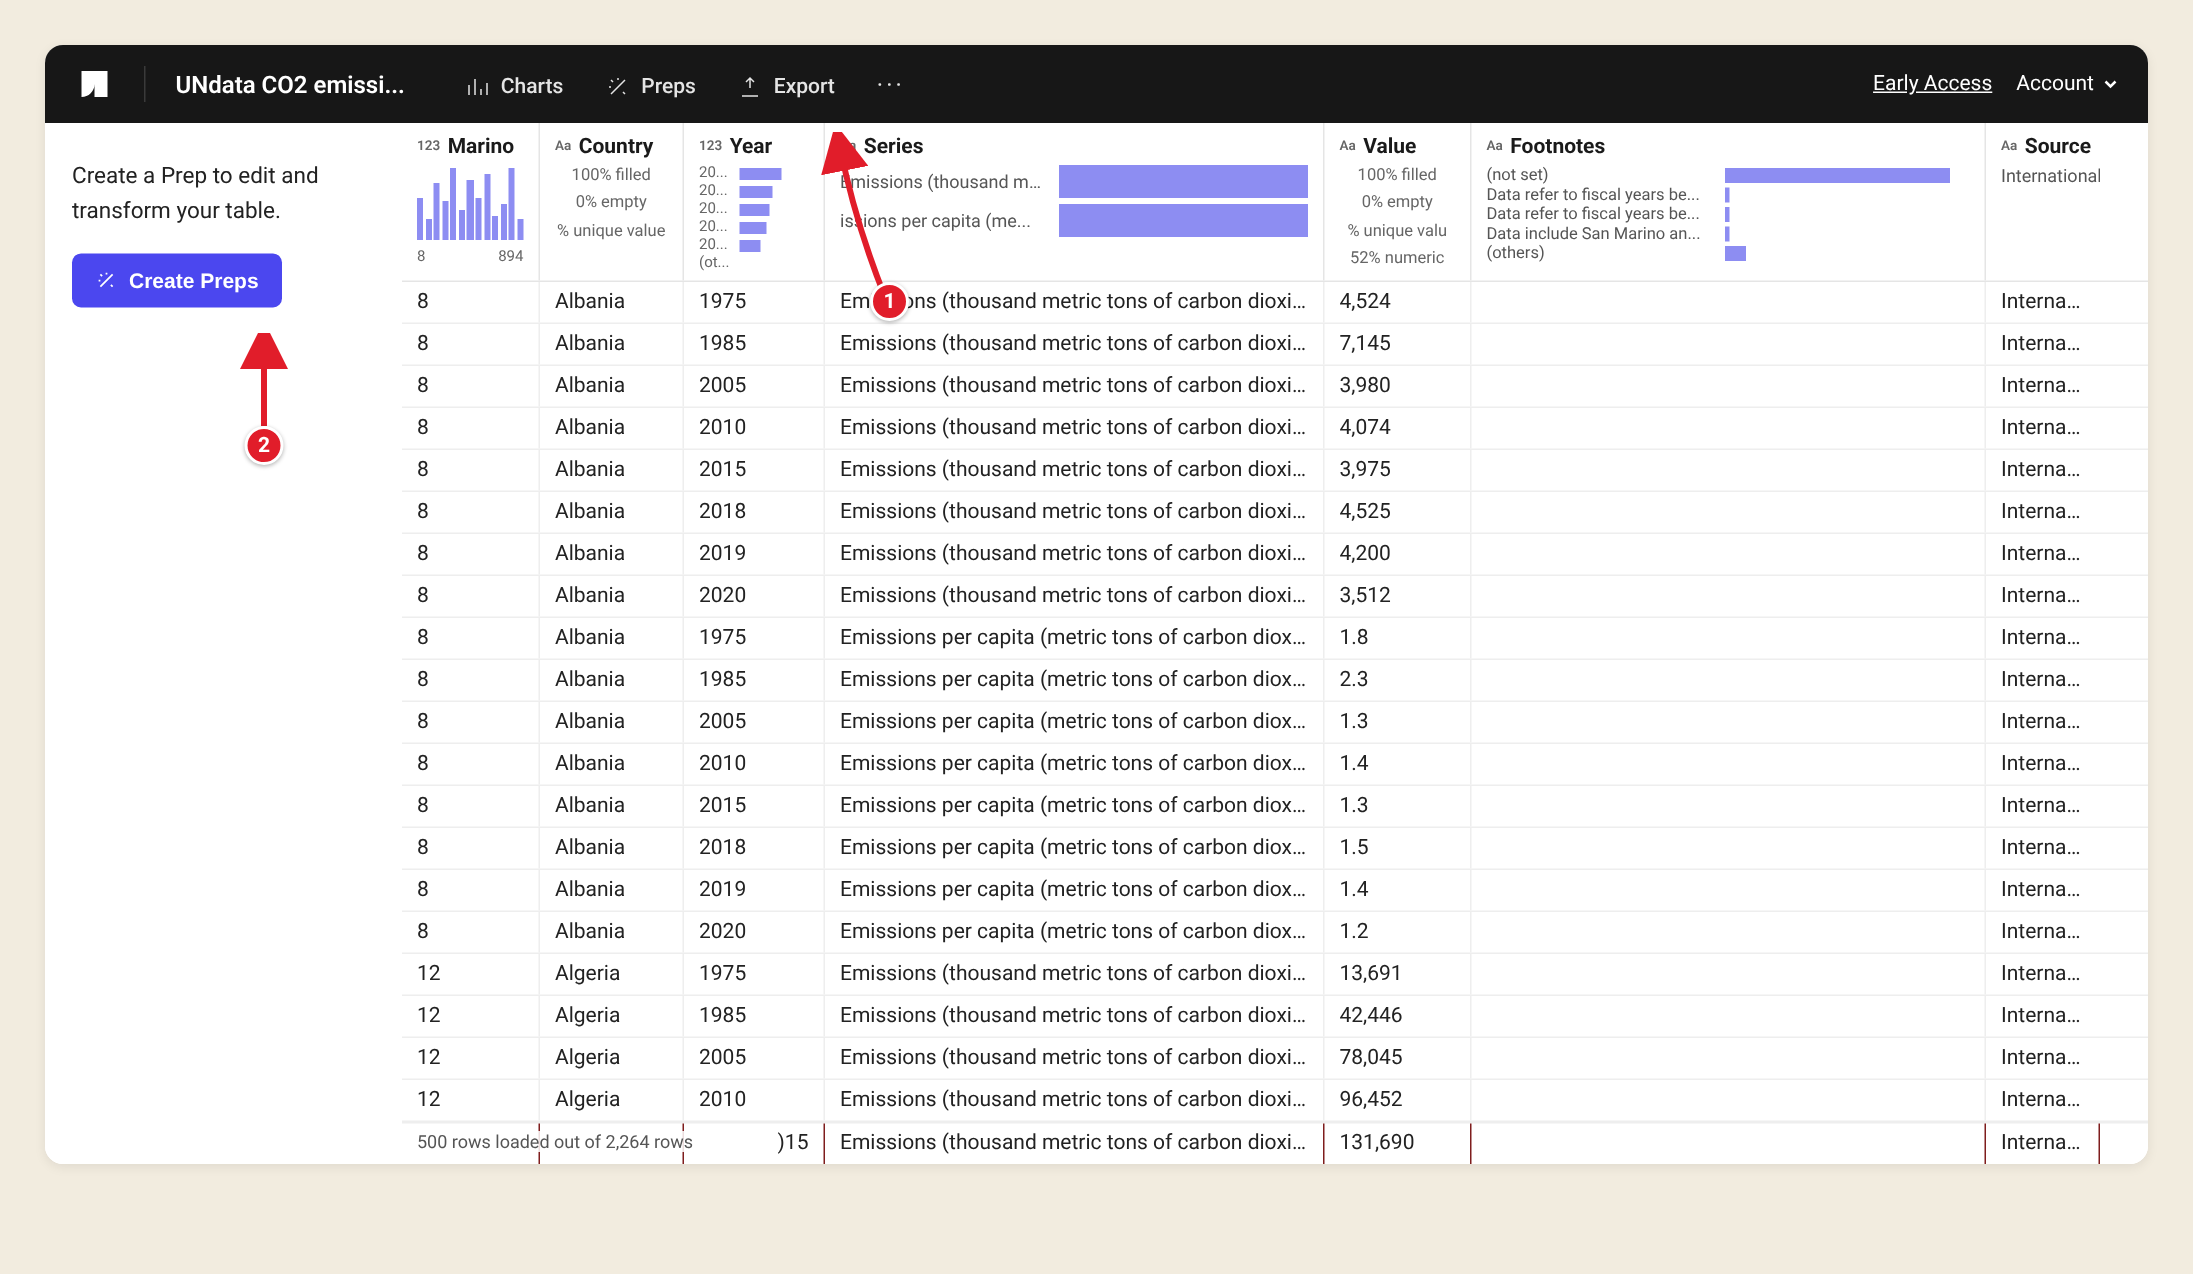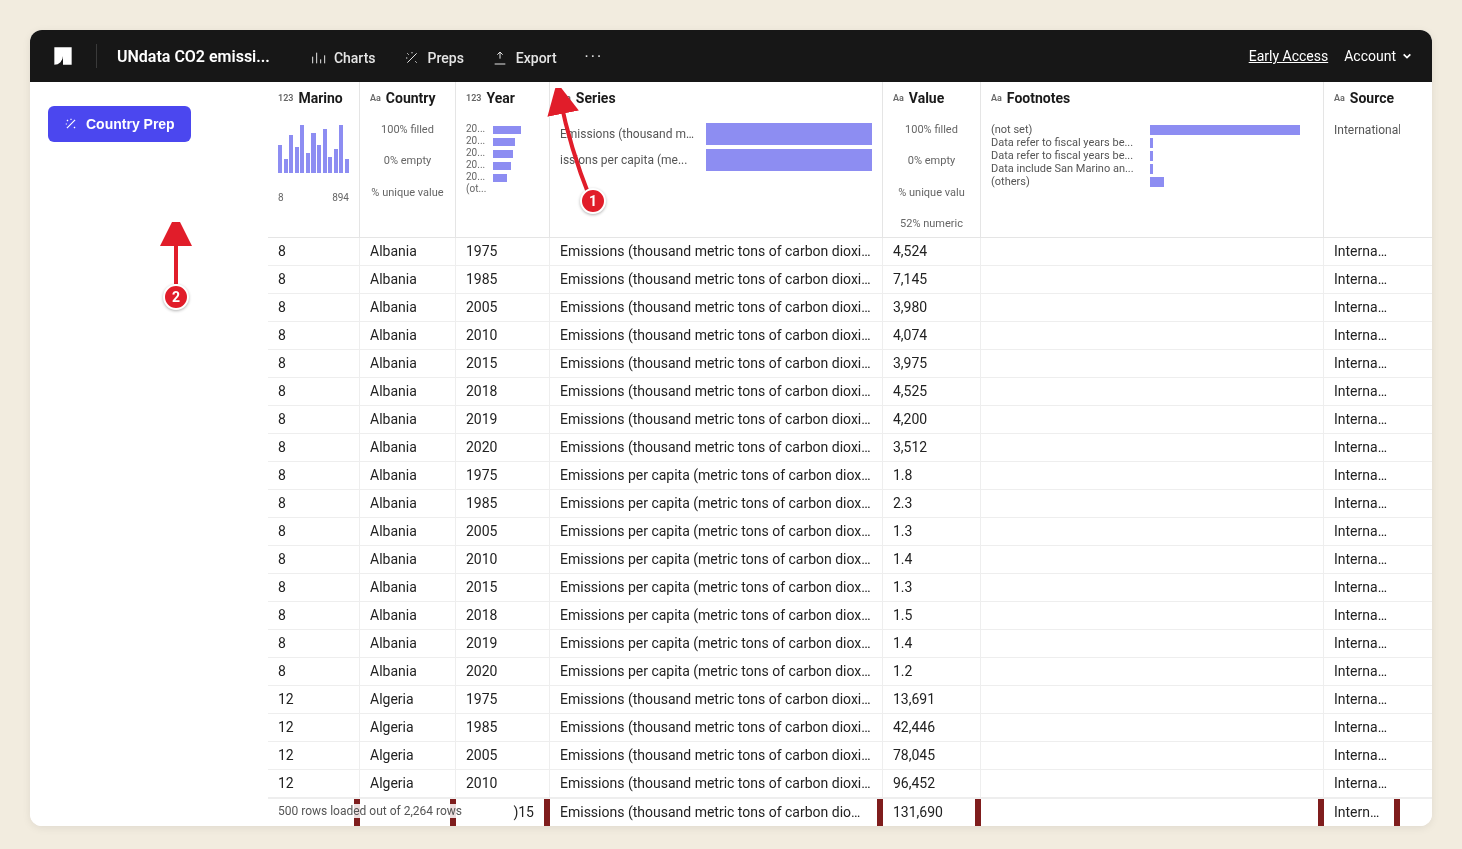--- a/index.html
+++ b/index.html
@@ -59,30 +59,30 @@
     background: #4b47ef; color: #fff; border: none; border-radius: 6px;
     padding: 10px 16px; font-weight: 600; font-size: 14px; cursor: pointer;
     display: inline-flex; align-items: center; gap: 8px;
   }
   .create-prep-btn svg { width: 14px; height: 14px; stroke: #fff; fill: none; stroke-width: 2; }
 
   .table-area { flex: 1; overflow: hidden; position: relative; }
   .headers { display: flex; border-bottom: 1px solid #e5e5e5; background: #fff; }
   .header-cell {
     border-right: 1px solid #e5e5e5; padding: 8px 10px 6px;
-    display: flex; flex-direction: column; gap: 17px; overflow: hidden;
+    display: flex; flex-direction: column; gap: 4px; overflow: hidden;
   }
   .header-title { display: flex; align-items: center; gap: 5px; font-weight: 700; font-size: 14px; color: #1a1a1a; }
   .type-badge { font-size: 9px; color: #666; font-weight: 600; }
   .header-meta { font-size: 11px; color: #666; line-height: 1.3; text-align: center; }
   .header-hist { display: flex; align-items: flex-end; gap: 1.5px; height: 50px; }
   .hist-bar { width: 6px; background: #8d8df2; }
   .hist-labels-x { display: flex; justify-content: space-between; font-size: 10px; color: #666; margin-top: 2px; }
   .year-rows { display: flex; flex-direction: column; gap: 1px; font-size: 10px; color: #666; }
-  .year-row { display: flex; align-items: flex-end; gap: 3px; }
+  .year-row { display: flex; align-items: center; gap: 3px; }
   .year-row .bar { height: 8px; background: #8d8df2; }
   .series-rows { display: flex; flex-direction: column; gap: 4px; font-size: 12px; color: #555; width: 100%; }
   .series-row { display: flex; align-items: center; gap: 6px; width: 100%; }
   .series-row .lab { flex: 0 0 140px; overflow: hidden; text-overflow: ellipsis; white-space: nowrap; }
   .series-row .bar { height: 22px; background: #8d8df2; flex: 1; }
   .fn-rows { display: flex; flex-direction: column; gap: 0; font-size: 11px; color: #555; width: 100%; }
   .fn-row { display: flex; align-items: center; gap: 4px; }
   .fn-row .lab { flex: 0 0 155px; overflow: hidden; text-overflow: ellipsis; white-space: nowrap; }
   .fn-row .bar { height: 10px; background: #8d8df2; }
 
@@ -101,21 +101,21 @@
   .c-footnotes { width: 343px; }
   .c-source  { width: 76px; border-right: none; }
 
   .status-bar {
     position: relative; display: flex; height: 28px; border-top: 1px solid #eee;
   }
   .status-overlay {
     position: absolute; left: 10px; top: 5px; font-size: 12px; color: #555;
     background: rgba(255,255,255,0.85); padding-right: 6px;
   }
-  .status-bar .cell { border-right: 6px solid #7f1d1d; }
+  .status-bar .cell { border-right: 1px solid #7f1d1d; }
 
   
   .annotation {
     position: absolute; z-index: 50;
   }
   .marker {
     width: 26px; height: 26px; border-radius: 50%;
     background: #e11d2a; color: #fff; font-weight: 700; font-size: 14px;
     display: flex; align-items: center; justify-content: center;
     border: 2px solid #fff; box-shadow: 0 1px 3px rgba(0,0,0,0.3);
@@ -168,25 +168,26 @@
         <svg viewBox="0 0 12 12">
             <path d="M2 4l4 4 4-4"></path>
           </svg>
       </div>
     </div>
   </div>
 
   <div class="content">
 
     <div class="sidebar">
+      <div class="sidebar-text">Create a Prep to edit and transform your table.</div>
       <button class="create-prep-btn">
         <svg viewBox="0 0 24 24">
             <path d="M5 19L19 5M5 5l2 2M17 17l2 2M12 3v2M3 12h2"></path>
           </svg>
-        <span>Country Prep</span>
+        <span>Create Preps</span>
       </button>
     </div>
 
     <div class="table-area">
 
       <div class="headers">
 
         <div class="header-cell c-region">
           <div class="header-title">
             <span class="type-badge">123</span>

